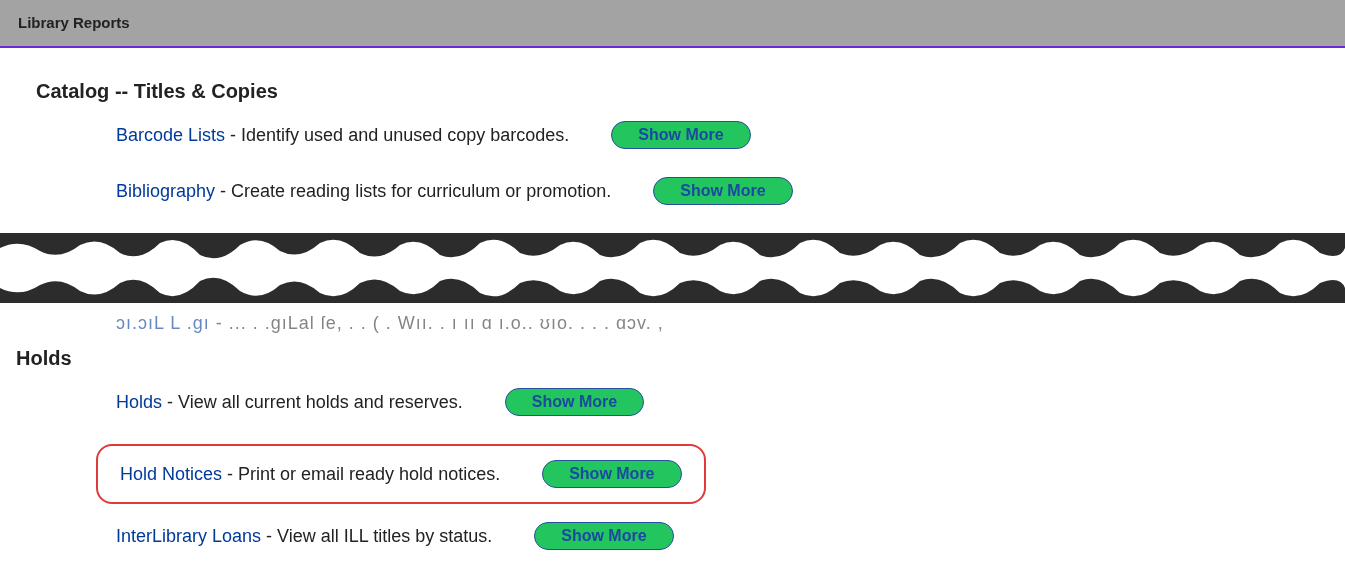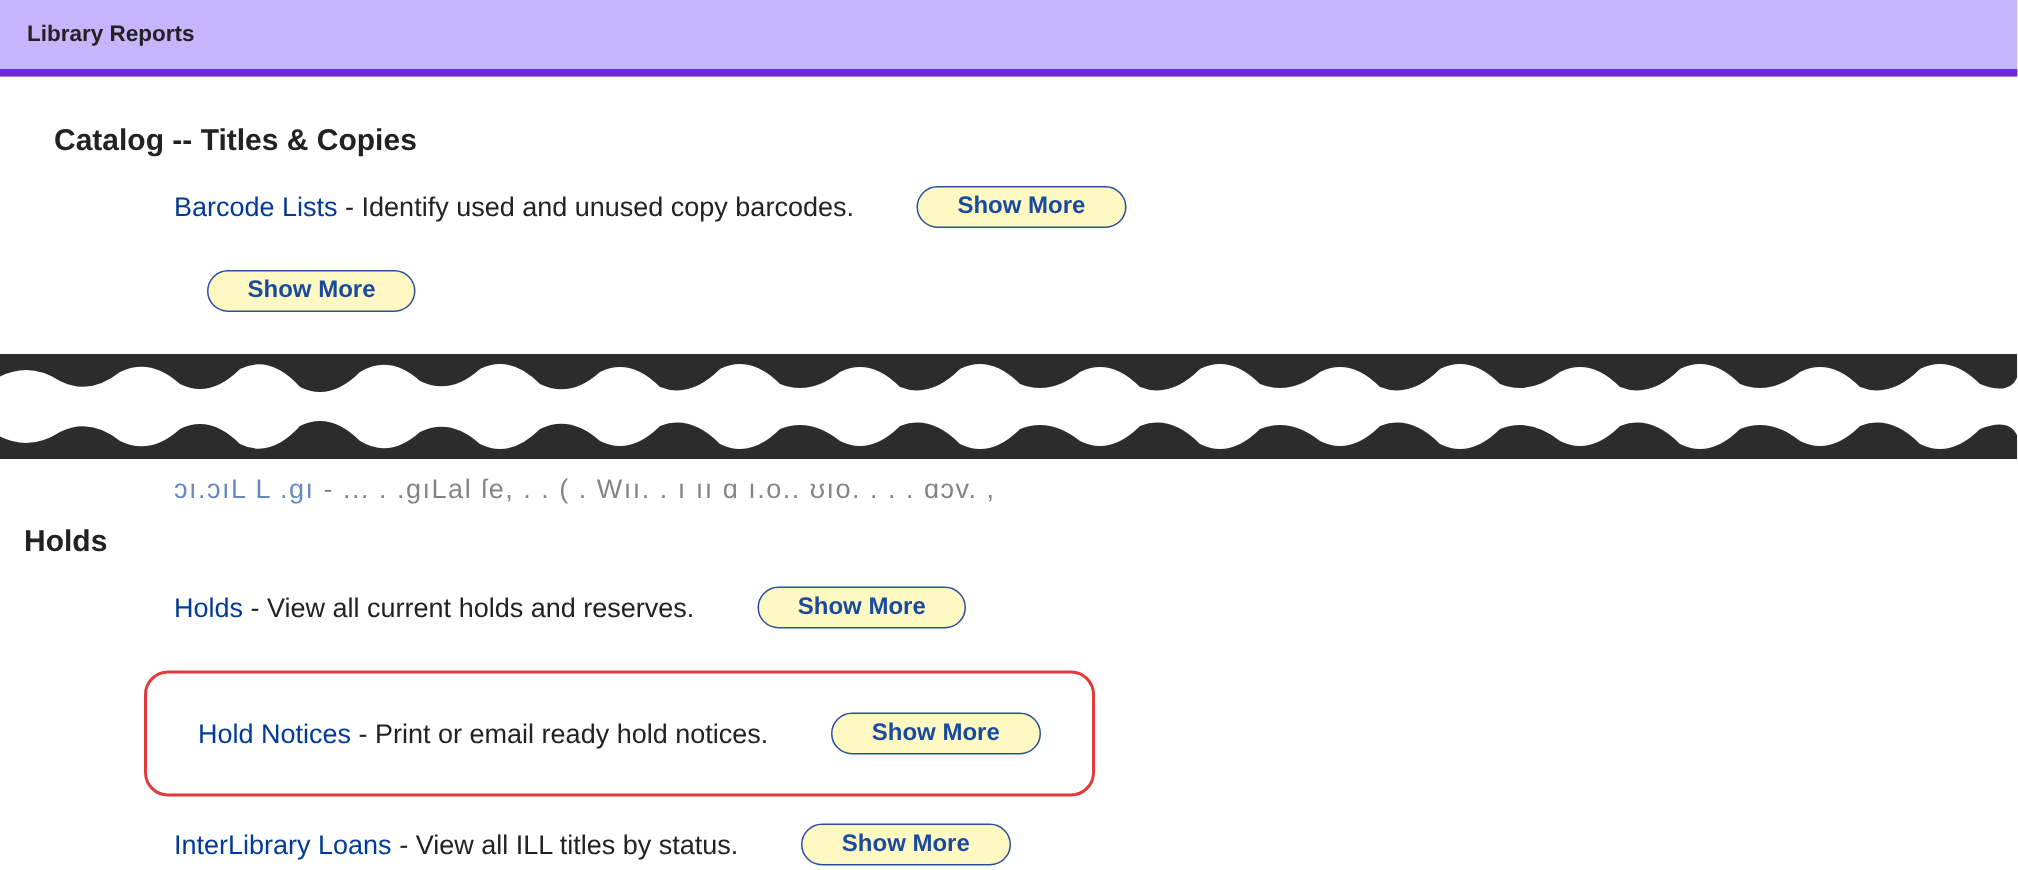--- a/index.html
+++ b/index.html
@@ -4,23 +4,23 @@
   <style>
     * { box-sizing: border-box; }
     body {
       margin: 0;
       padding: 0;
       font-family: Arial, Helvetica, sans-serif;
       background: #fff;
       width: 1345px;
     }
     .header-bar {
-      background: #c4b5fd;
+      background: #a3a3a3;
       padding: 14px 18px;
-      border-bottom: 5px solid #6d28d9;
+      border-bottom: 2px solid #6d28d9;
     }
     .header-bar .title {
       font-size: 15px;
       font-weight: bold;
       color: #222;
     }
     .content {
       padding: 20px 36px;
     }
     .section-heading {
@@ -41,40 +41,40 @@
     .report-text {
       font-size: 18px;
       color: #222;
     }
     .report-link {
       color: #003a9b;
       text-decoration: none;
     }
     .show-more-btn {
       margin-left: 22px;
-      background: #fef9c3;
+      background: #22c55e;
       border: 1px solid #2a4f9e;
       border-radius: 18px;
       padding: 4px 26px;
       font-size: 16px;
       font-weight: bold;
       color: #1a4aa0;
       cursor: pointer;
     }
     .highlight-box {
       border: 2px solid #e03a3a;
       border-radius: 16px;
       padding: 14px 22px 14px 22px;
       margin: 0 0 18px 60px;
       display: inline-flex;
       align-items: center;
       width: fit-content;
     }
     .highlight-box .report-row {
-      margin: 12px;
+      margin: 0;
     }
 
     
     .torn-strip {
       position: relative;
       height: 70px;
       margin: 0 -36px 10px -36px;
       overflow: hidden;
     }
     .torn-strip svg {
@@ -113,20 +113,23 @@
   <div class="section-heading">Catalog -- Titles &amp; Copies</div>
 
   <div class="report-row">
     <span class="report-text">
       <a href="#" class="report-link">Barcode Lists</a><span> - Identify used and unused copy barcodes.</span>
     </span>
     <button class="show-more-btn">Show More</button>
   </div>
 
   <div class="report-row">
+    <span class="report-text">
+      <a href="#" class="report-link">Bibliography</a><span> - Create reading lists for curriculum or promotion.</span>
+    </span>
     <button class="show-more-btn">Show More</button>
   </div>
 
   
   <div class="torn-strip">
     <svg class="torn-top" viewBox="0 0 1345 30" preserveAspectRatio="none">
       <path d="M0,15 Q20,5 40,18 Q60,28 80,12 Q100,2 120,20 Q140,30 160,10 Q180,0 200,22 Q220,32 240,12 Q260,0 280,18 Q300,28 320,10 Q340,0 360,20 Q380,30 400,12 Q420,2 440,22 Q460,30 480,10 Q500,0 520,20 Q540,28 560,12 Q580,2 600,22 Q620,30 640,10 Q660,0 680,20 Q700,28 720,12 Q740,2 760,22 Q780,30 800,10 Q820,0 840,20 Q860,28 880,12 Q900,2 920,22 Q940,30 960,10 Q980,0 1000,20 Q1020,28 1040,12 Q1060,2 1080,22 Q1100,30 1120,10 Q1140,0 1160,20 Q1180,28 1200,12 Q1220,2 1240,22 Q1260,30 1280,10 Q1300,0 1320,20 Q1340,28 1345,15 L1345,0 L0,0 Z" fill="#2c2c2c"></path>
     </svg>
     <svg class="torn-bottom" viewBox="0 0 1345 30" preserveAspectRatio="none">
       <path d="M0,15 Q20,25 40,12 Q60,2 80,18 Q100,28 120,10 Q140,0 160,20 Q180,30 200,8 Q220,-2 240,18 Q260,30 280,12 Q300,2 320,20 Q340,30 360,10 Q380,0 400,18 Q420,28 440,8 Q460,0 480,20 Q500,30 520,10 Q540,2 560,18 Q580,28 600,8 Q620,0 640,20 Q660,30 680,10 Q700,2 720,18 Q740,28 760,8 Q780,0 800,20 Q820,30 840,10 Q860,2 880,18 Q900,28 920,8 Q940,0 960,20 Q980,30 1000,10 Q1020,2 1040,18 Q1060,28 1080,8 Q1100,0 1120,20 Q1140,30 1160,10 Q1180,2 1200,18 Q1220,28 1240,8 Q1260,0 1280,20 Q1300,30 1320,10 Q1340,2 1345,15 L1345,30 L0,30 Z" fill="#2c2c2c"></path>

